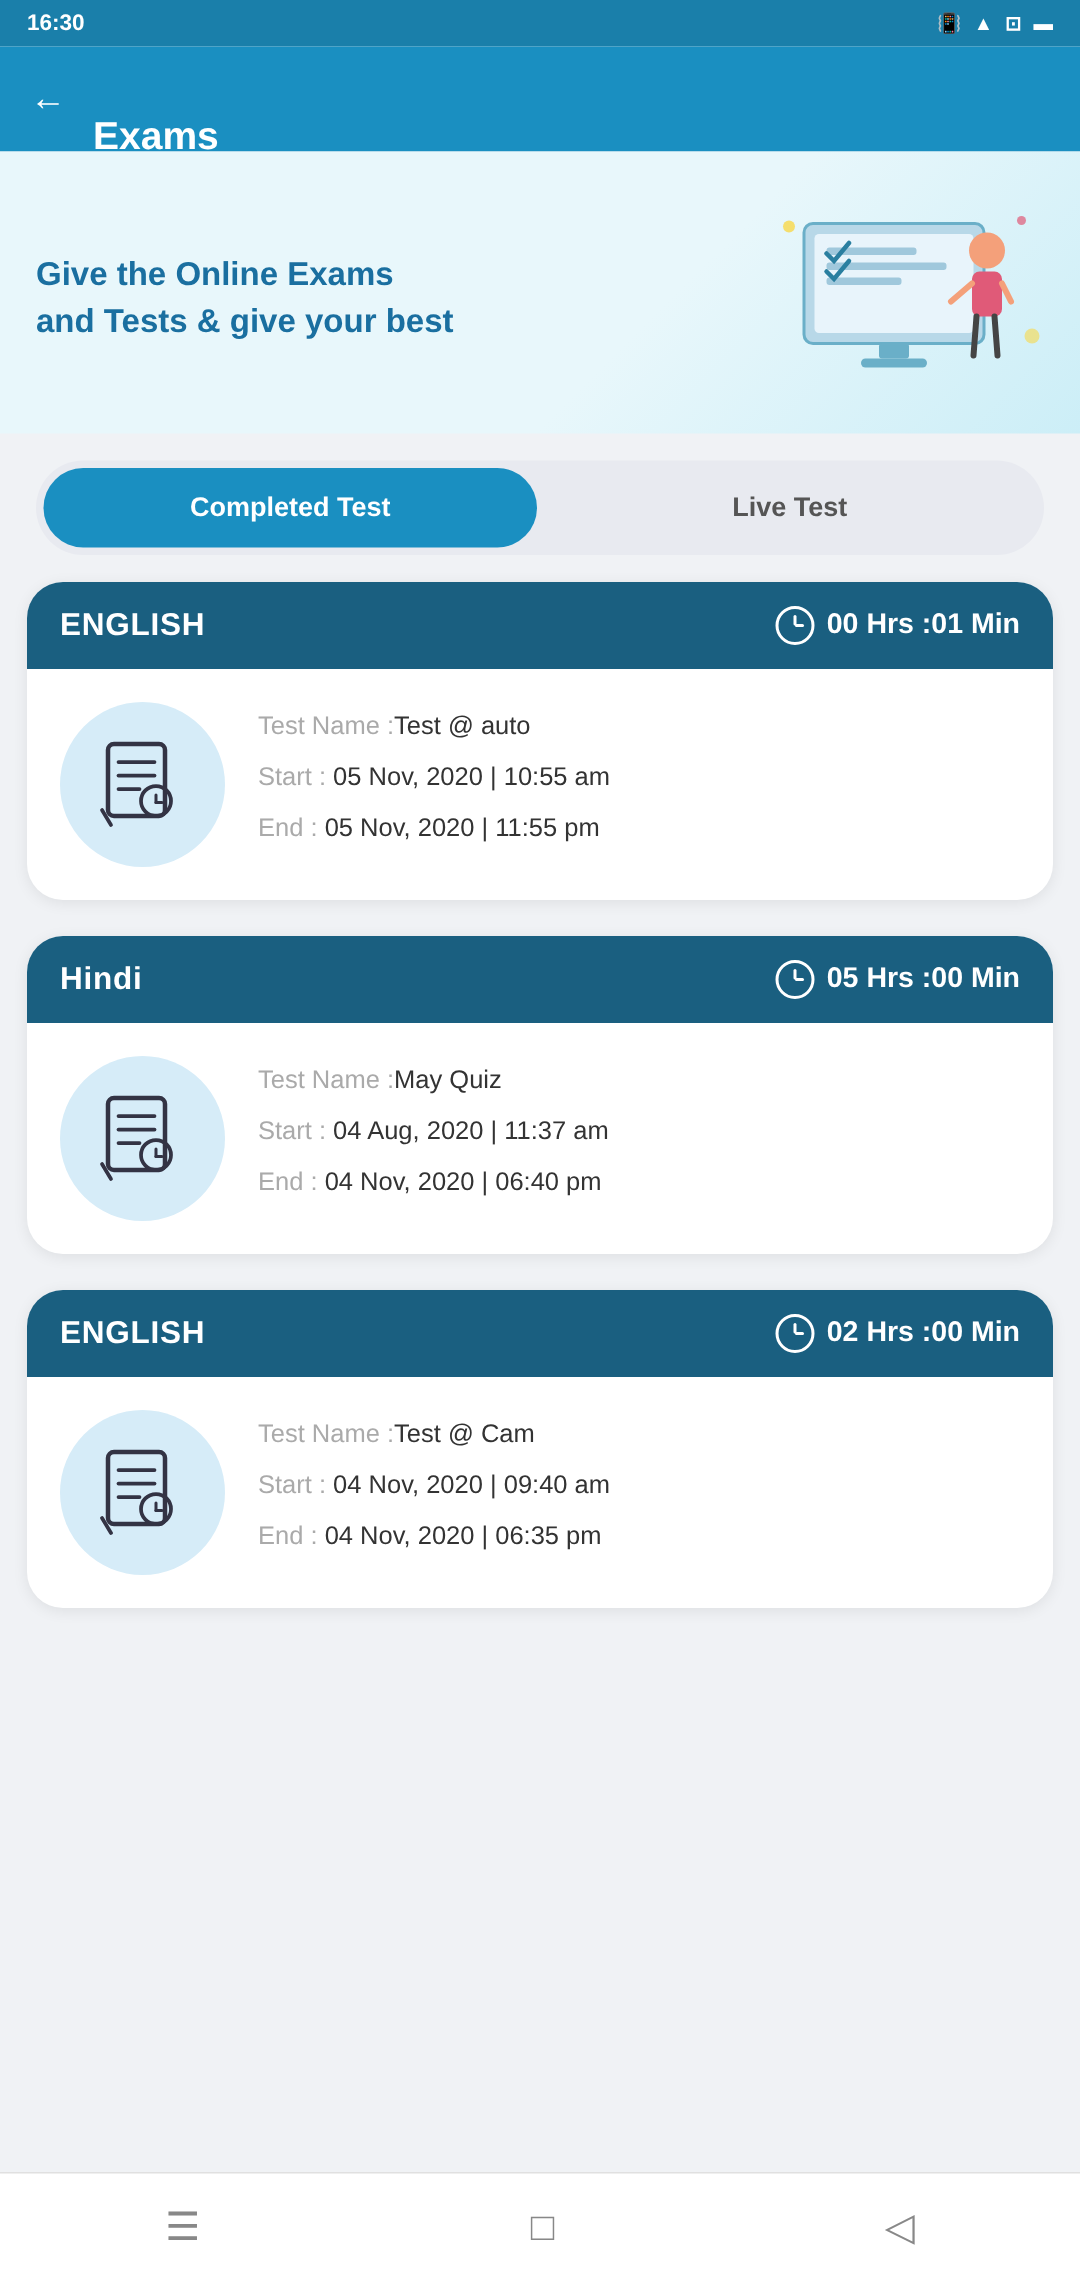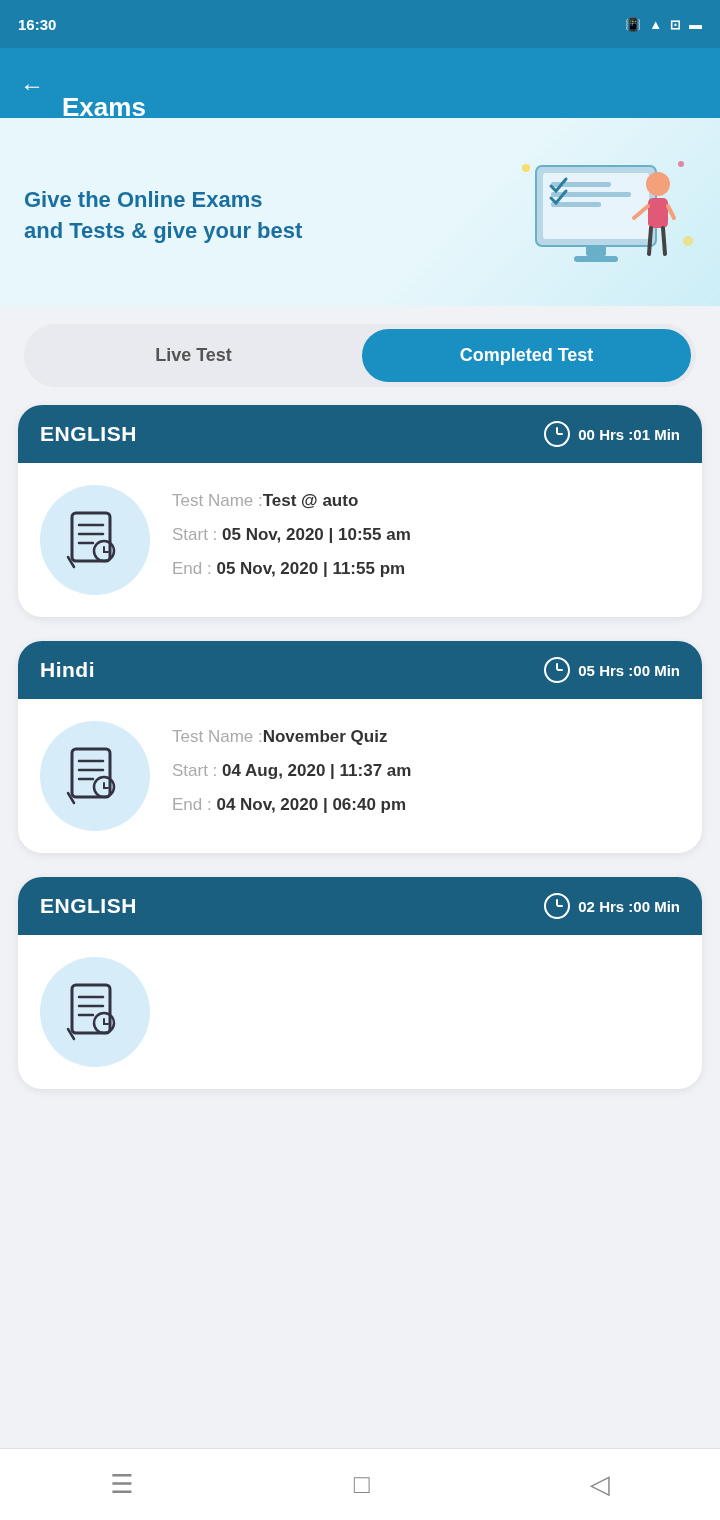--- a/index.html
+++ b/index.html
@@ -8,21 +8,21 @@
       width: 720px;
       min-height: 1520px;
       font-family: 'Segoe UI', Arial, sans-serif;
       background: #f0f2f5;
       overflow-x: hidden;
     }
 
     
     .status-bar {
       background: #1a7faa;
-      height: 48px;
+      height: 31px;
       display: flex;
       align-items: center;
       justify-content: space-between;
       padding: 0 18px;
       color: white;
       font-size: 15px;
       font-weight: 600;
     }
     .status-right {
       display: flex;
@@ -114,21 +114,21 @@
       justify-content: space-between;
     }
     .exam-subject {
       color: white;
       font-size: 21px;
       font-weight: 800;
       letter-spacing: 0.5px;
     }
     .exam-duration {
       color: white;
-      font-size: 15px;
+      font-size: 19px;
       font-weight: 600;
       display: flex;
       align-items: center;
       gap: 8px;
     }
     .clock-icon {
       width: 26px;
       height: 26px;
       border: 2.5px solid white;
       border-radius: 50%;
@@ -180,21 +180,21 @@
     .exam-details {
       flex: 1;
     }
     .detail-row {
       font-size: 17px;
       color: #888;
       margin-bottom: 10px;
       line-height: 1.4;
     }
     .detail-row span.label { color: #aaa; }
-    .detail-row span.value { color: #333; font-weight: 700; }
+    .detail-row span.value { color: #333; font-weight: 400; }
 
     
     .bottom-nav {
       position: fixed;
       bottom: 0;
       left: 0;
       width: 720px;
       height: 72px;
       background: white;
       border-top: 1px solid #e0e0e0;
@@ -257,22 +257,22 @@
     <line x1="155" y1="82" x2="153" y2="108" stroke="#444" stroke-width="4" stroke-linecap="round"></line>
     <line x1="167" y1="82" x2="169" y2="108" stroke="#444" stroke-width="4" stroke-linecap="round"></line>
 
     <circle cx="30" cy="22" r="4" fill="#f9d84a" opacity="0.8"></circle>
     <circle cx="185" cy="18" r="3" fill="#e05a78" opacity="0.7"></circle>
     <circle cx="192" cy="95" r="5" fill="#f9d84a" opacity="0.6"></circle>
   </svg>
 </div>
 
 <div class="toggle-container">
+  <button class="toggle-btn active">Completed Test</button>
   <button class="toggle-btn inactive">Live Test</button>
-  <button class="toggle-btn active">Completed Test</button>
 </div>
 
 <div style="padding-bottom: 90px;">
 
   <div class="exam-card">
     <div class="exam-card-header">
       <span class="exam-subject">ENGLISH</span>
       <div class="exam-duration">
         <span class="clock-icon"></span>
         <span>00 Hrs :01 Min</span>
@@ -321,21 +321,21 @@
           <line x1="19" y1="29" x2="43" y2="29" stroke="#334" stroke-width="2.5" stroke-linecap="round"></line>
           <line x1="19" y1="38" x2="33" y2="38" stroke="#334" stroke-width="2.5" stroke-linecap="round"></line>
           <circle cx="44" cy="46" r="10" fill="none" stroke="#334" stroke-width="2.5"></circle>
           <line x1="44" y1="42" x2="44" y2="47" stroke="#334" stroke-width="2" stroke-linecap="round"></line>
           <line x1="44" y1="47" x2="48" y2="47" stroke="#334" stroke-width="2" stroke-linecap="round"></line>
           <line x1="8" y1="52" x2="14" y2="62" stroke="#334" stroke-width="2.5" stroke-linecap="round"></line>
         </svg>
       </div>
       <div class="exam-details">
         <div class="detail-row">
-          <span class="label">Test Name :</span><span class="value">November Quiz</span>
+          <span class="label">Test Name :</span><span class="value">May Quiz</span>
         </div>
         <div class="detail-row">
           <span class="label">Start : </span><span class="value">04 Aug, 2020 | 11:37 am</span>
         </div>
         <div class="detail-row">
           <span class="label">End : </span><span class="value">04 Nov, 2020 | 06:40 pm</span>
         </div>
       </div>
     </div>
   </div>
@@ -354,20 +354,31 @@
           <rect x="12" y="8" width="38" height="48" rx="4" fill="none" stroke="#334" stroke-width="3"></rect>
           <line x1="19" y1="20" x2="43" y2="20" stroke="#334" stroke-width="2.5" stroke-linecap="round"></line>
           <line x1="19" y1="29" x2="43" y2="29" stroke="#334" stroke-width="2.5" stroke-linecap="round"></line>
           <line x1="19" y1="38" x2="33" y2="38" stroke="#334" stroke-width="2.5" stroke-linecap="round"></line>
           <circle cx="44" cy="46" r="10" fill="none" stroke="#334" stroke-width="2.5"></circle>
           <line x1="44" y1="42" x2="44" y2="47" stroke="#334" stroke-width="2" stroke-linecap="round"></line>
           <line x1="44" y1="47" x2="48" y2="47" stroke="#334" stroke-width="2" stroke-linecap="round"></line>
           <line x1="8" y1="52" x2="14" y2="62" stroke="#334" stroke-width="2.5" stroke-linecap="round"></line>
         </svg>
       </div>
+      <div class="exam-details">
+        <div class="detail-row">
+          <span class="label">Test Name :</span><span class="value">Test @ Cam</span>
+        </div>
+        <div class="detail-row">
+          <span class="label">Start : </span><span class="value">04 Nov, 2020 | 09:40 am</span>
+        </div>
+        <div class="detail-row">
+          <span class="label">End : </span><span class="value">04 Nov, 2020 | 06:35 pm</span>
+        </div>
+      </div>
     </div>
   </div>
 
 </div>
 
 <div class="bottom-nav">
   <span class="nav-icon">☰</span>
   <span class="nav-icon">□</span>
   <span class="nav-icon">◁</span>
 </div>

